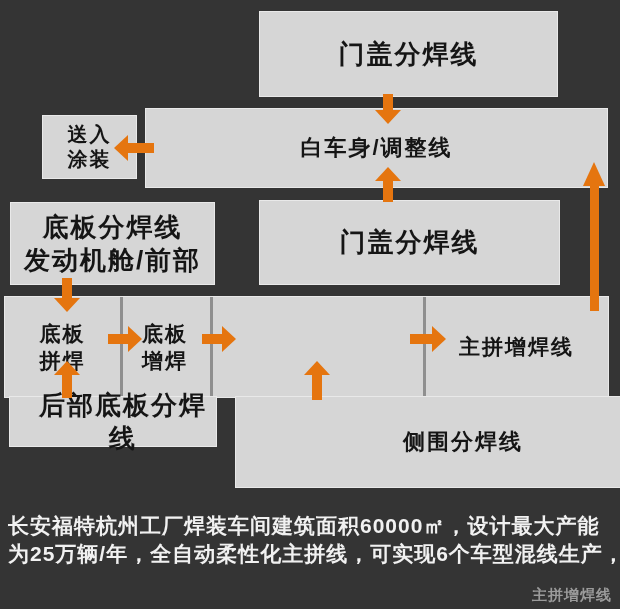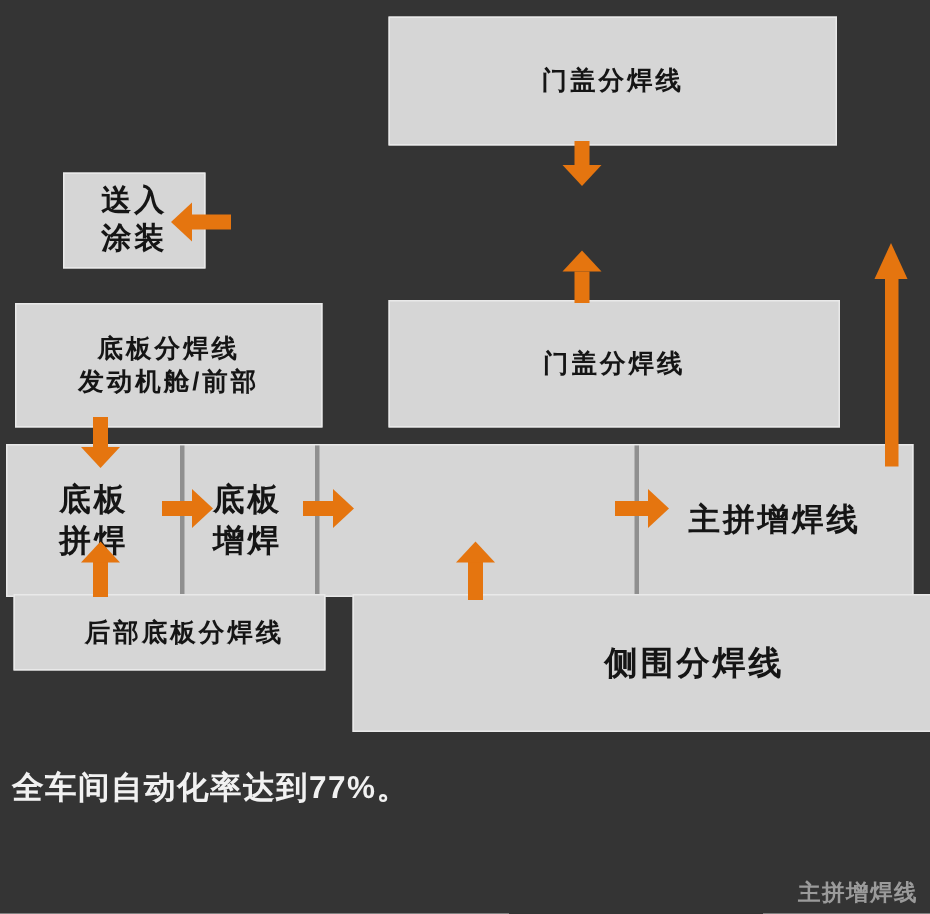--- a/index.html
+++ b/index.html
@@ -11,21 +11,21 @@
   .stage{
     position:relative;width:620px;height:609px;background:var(--bg);
     overflow:hidden;
   }
   .box{
     position:absolute;background:var(--box);border:1px solid var(--box-border);
     box-sizing:border-box;display:flex;flex-direction:column;align-items:center;
     justify-content:center;color:var(--box-text);font-weight:bold;
     letter-spacing:2px;line-height:1.25;text-align:center;
   }
-  .fs21{font-size:17px;} .fs22{font-size:22px;} .fs20{font-size:20px;}
+  .fs21{font-size:26px;} .fs22{font-size:22px;} .fs20{font-size:20px;}
   .row-label{
     position:absolute;top:0;height:100%;display:flex;flex-direction:column;
     align-items:center;justify-content:center;color:var(--box-text);
     font-weight:bold;letter-spacing:2px;line-height:1.3;font-size:21px;
     text-align:center;
   }
   .sep{position:absolute;top:0;width:3px;height:100%;background:var(--sep);}
   .abody{position:absolute;background:var(--arrow);}
   .ahead{position:absolute;width:0;height:0;}
   .head-down{border-left:13px solid transparent;border-right:13px solid transparent;border-top:14px solid var(--arrow);}
@@ -45,20 +45,23 @@
 </style>
 </head>
 <body>
 
 <div class="stage">
 
   <div class="box fs21" style="left:259px;top:11px;width:299px;height:86px;">
     <div>门盖分焊线</div>
   </div>
 
+  <div class="box fs22" style="left:145px;top:108px;width:463px;height:80px;">
+    <div>白车身/调整线</div>
+  </div>
 
   <div class="box fs20" style="left:42px;top:115px;width:95px;height:64px;">
     <div>送入</div>
     <div>涂装</div>
   </div>
 
   <div class="box fs21" style="left:10px;top:202px;width:205px;height:83px;">
     <div>底板分焊线</div>
     <div>发动机舱/前部</div>
   </div>
@@ -136,18 +139,19 @@
     <div class="abody" style="left:312px;top:374px;width:10px;height:26px;"></div>
     <div class="ahead head-up" style="left:304px;top:361px;"></div>
   </div>
 
   <div>
     <div class="abody" style="left:590px;top:185px;width:9px;height:126px;"></div>
     <div class="ahead head-up-big" style="left:583px;top:162px;"></div>
   </div>
 
   <div class="caption">
-    <div>全车间自动化率达到77%。</div>
+    <div>长安福特杭州工厂焊装车间建筑面积60000㎡，设计最大产能</div>
+    <div>为25万辆/年，全自动柔性化主拼线，可实现6个车型混线生产，</div>
   </div>
 
   <div class="watermark">主拼增焊线</div>
 
 </div>
 
 </body></html>

